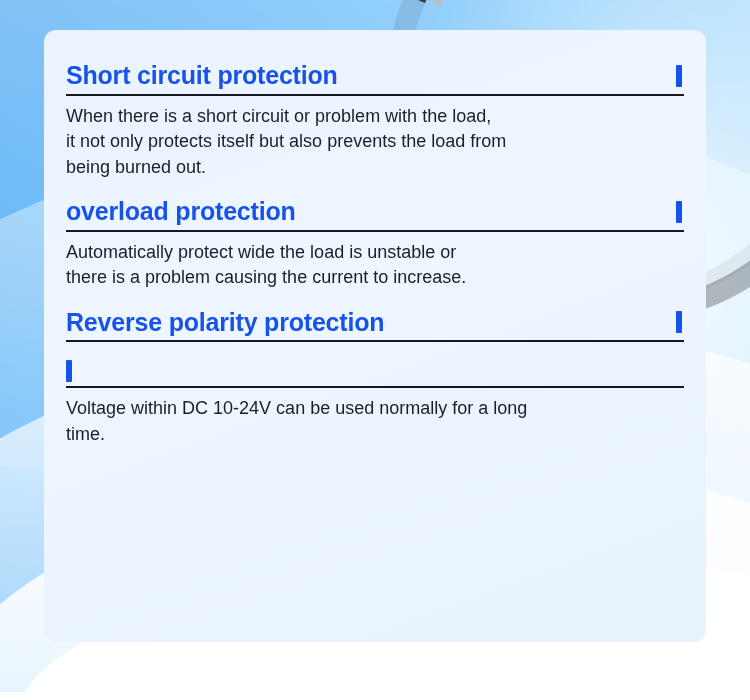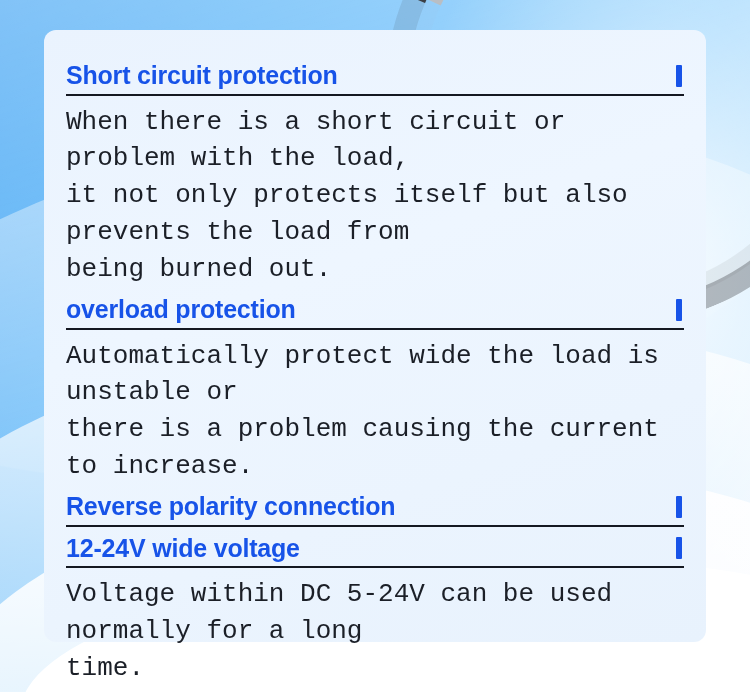--- a/index.html
+++ b/index.html
@@ -117,21 +117,21 @@
     background: linear-gradient(160deg, #eaf3fe 0%, #eef6ff 40%, #e8f2fd 100%);
     border-radius: 12px;
     box-sizing: border-box;
     padding: 32px 22px 20px 22px;
   }
 
   .section {
     margin-bottom: 4px;
   }
   .section + .section {
-    margin-top: 8px;
+    margin-top: 18px;
   }
 
   .heading-row {
     display: flex;
     align-items: center;
     justify-content: space-between;
     border-bottom: 2px solid #141821;
     padding-bottom: 4px;
   }
   .heading-text {
@@ -144,25 +144,24 @@
   .heading-mark {
     width: 6px;
     height: 22px;
     background: #1753e8;
     border-radius: 1px;
     flex: 0 0 auto;
     margin-right: 2px;
   }
   .body-text {
     margin-top: 8px;
-    font-size: 26px;
+    font-size: 18px;
     line-height: 1.42;
     color: #1b1f27;
     white-space: pre-line;
-    font-family: Liberation Mono, monospace;
   }
 </style>
 </head>
 <body>
 
 <div id="page">
 
   <div class="bg-base"></div>
   <div class="bg-wave wave-1"></div>
   <div class="bg-wave wave-2"></div>
@@ -189,28 +188,27 @@
       <div class="heading-row">
         <div class="heading-text">overload protection</div>
         <div class="heading-mark"></div>
       </div>
       <div class="body-text">Automatically protect wide the load is unstable or
 there is a problem causing the current to increase.</div>
     </div>
 
     <div class="section">
       <div class="heading-row">
-        <div class="heading-text">Reverse polarity connection</div>
-        <div class="heading-mark"></div>
-      </div>
-    </div>
-
-    <div class="section">
-      <div class="heading-row">
-        <div class="heading-text">12-24V wide voltage</div>
-        <div class="heading-mark"></div>
-      </div>
-      <div class="body-text">Voltage within DC 5-24V can be used normally for a long
+        <div class="heading-text">Reverse polarity protection</div>
+        <div class="heading-mark"></div>
+      </div>
+    </div>
+
+    <div class="section">
+      <div class="heading-row">
+        <div class="heading-mark"></div>
+      </div>
+      <div class="body-text">Voltage within DC 10-24V can be used normally for a long
 time.</div>
     </div>
 
   </div>
 </div>
 
 </body></html>

